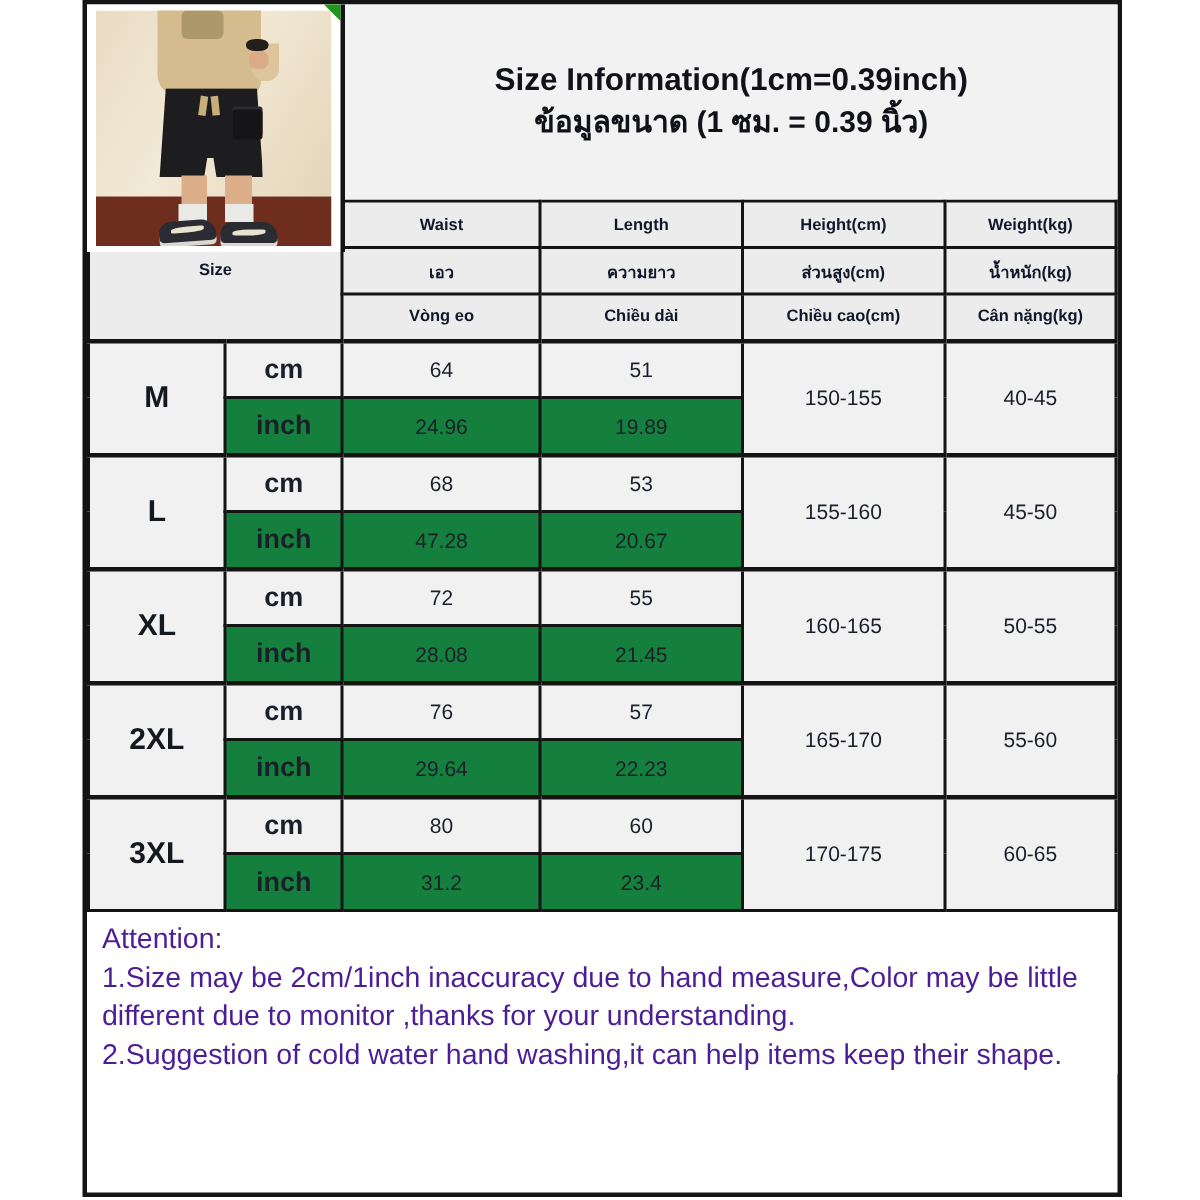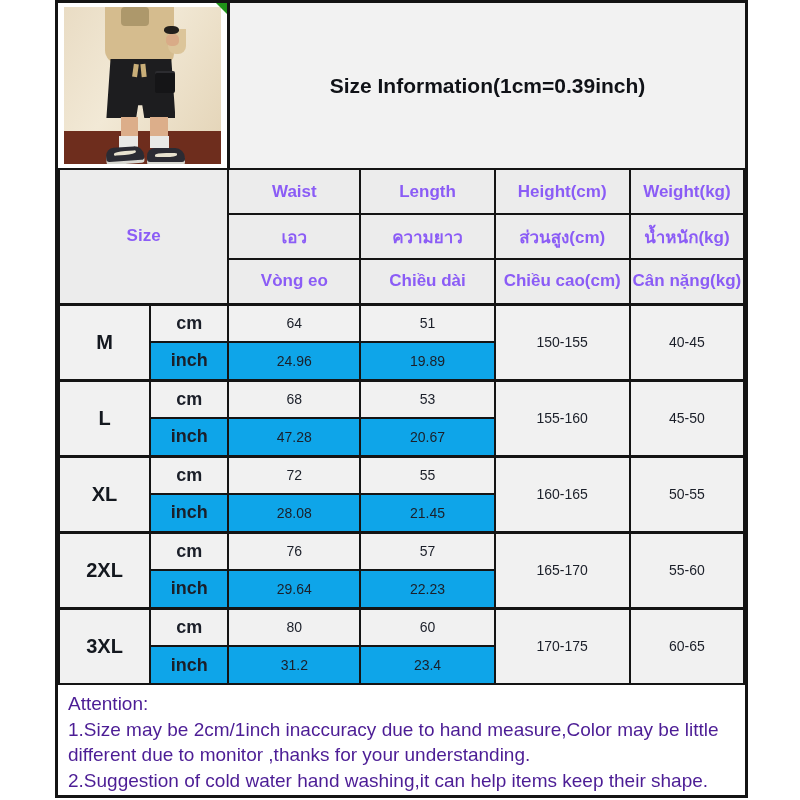--- a/index.html
+++ b/index.html
@@ -4,21 +4,21 @@
 <style>
   * { margin:0; padding:0; box-sizing:border-box; }
   html,body { width:800px; height:800px; background:#ffffff;
     font-family:"Liberation Sans","DejaVu Sans",sans-serif; color:#16191f; }
   .page { position:relative; width:800px; height:800px; background:#fff; overflow:hidden; }
 
   .frame { position:absolute; left:55px; top:0; width:693px; height:798px;
     border:3px solid #141414; background:#fff; }
 
   
-  .top-section { display:flex; height:165px; }
+  .top-section { display:flex; height:130px; }
   .photo-cell { width:172px; height:165px; border-right:3px solid #141414;
     background:#fff; position:relative; }
   .title-cell { flex:1; background:#f2f2f2; display:flex; flex-direction:column;
     justify-content:center; align-items:center; text-align:center; }
   .title-line { font-weight:bold; font-size:21px; line-height:29px; color:#101217; }
   .title-line.th { font-size:20px; }
 
   .green-corner { position:absolute; left:158px; top:0; width:0; height:0;
     border-top:11px solid #1f9418; border-left:11px solid transparent; z-index:5; }
 
@@ -58,25 +58,25 @@
   .swoosh { position:absolute; left:20%; top:30%; width:60%; height:30%;
     background:#e8e2cf; border-radius:50% 10% 50% 10%; }
 
   
   table.size-table { width:100%; border-collapse:collapse; table-layout:fixed; }
   col.c-size { width:91px; } col.c-unit { width:78px; }
   col.c-waist { width:132px; } col.c-length { width:134px; }
   col.c-height { width:135px; } col.c-weight { width:114px; }
   .size-table td { border:2px solid #141414; text-align:center; vertical-align:middle;
     font-size:14px; color:#1b1f29; }
-  tr.hdr td { height:45px; background:#ececec; font-weight:bold; font-size:17px; color:#8b5cf6; }
+  tr.hdr td { height:31px; background:#ececec; font-weight:bold; font-size:11px; color:#0f172a; }
   td.size-head { background:#e0e0e0; font-size:34px; font-weight:bold; color:#0d0f13; }
   td.size-cell { background:#e0e0e0; font-weight:bold; font-size:20px; color:#14181f; }
   tr.cm-row td { height:38px; background:#f1f1f1; }
-  tr.inch-row td { height:38px; background:#0ea5e9; }
+  tr.inch-row td { height:38px; background:#15803d; }
   td.unit { font-weight:bold; font-size:18px; }
   td.merged { background:#f1f1f1; }
   tr.group-start td { border-top:3px solid #141414; }
   tr.hdr.vi td { border-bottom:2px solid #3b82f6; }
 
   
   .attention { padding:6px 10px 0 10px; background:#fff; font-size:19px;
     line-height:25.5px; color:#4c1d95; }
 </style>
 </head>
@@ -108,20 +108,21 @@
           <div class="shoe l">
               <div class="swoosh"></div>
             </div>
           <div class="shoe r">
               <div class="swoosh"></div>
             </div>
         </div>
       </div>
       <div class="title-cell">
         <div class="title-line">Size Information(1cm=0.39inch)</div>
+        <div class="title-line th">ข้อมูลขนาด (1 ซม. = 0.39 นิ้ว)</div>
       </div>
     </div>
 
     <table class="size-table">
       <colgroup>
         <col class="c-size">
           <col class="c-unit">
           <col class="c-waist">
         <col class="c-length">
           <col class="c-height">

